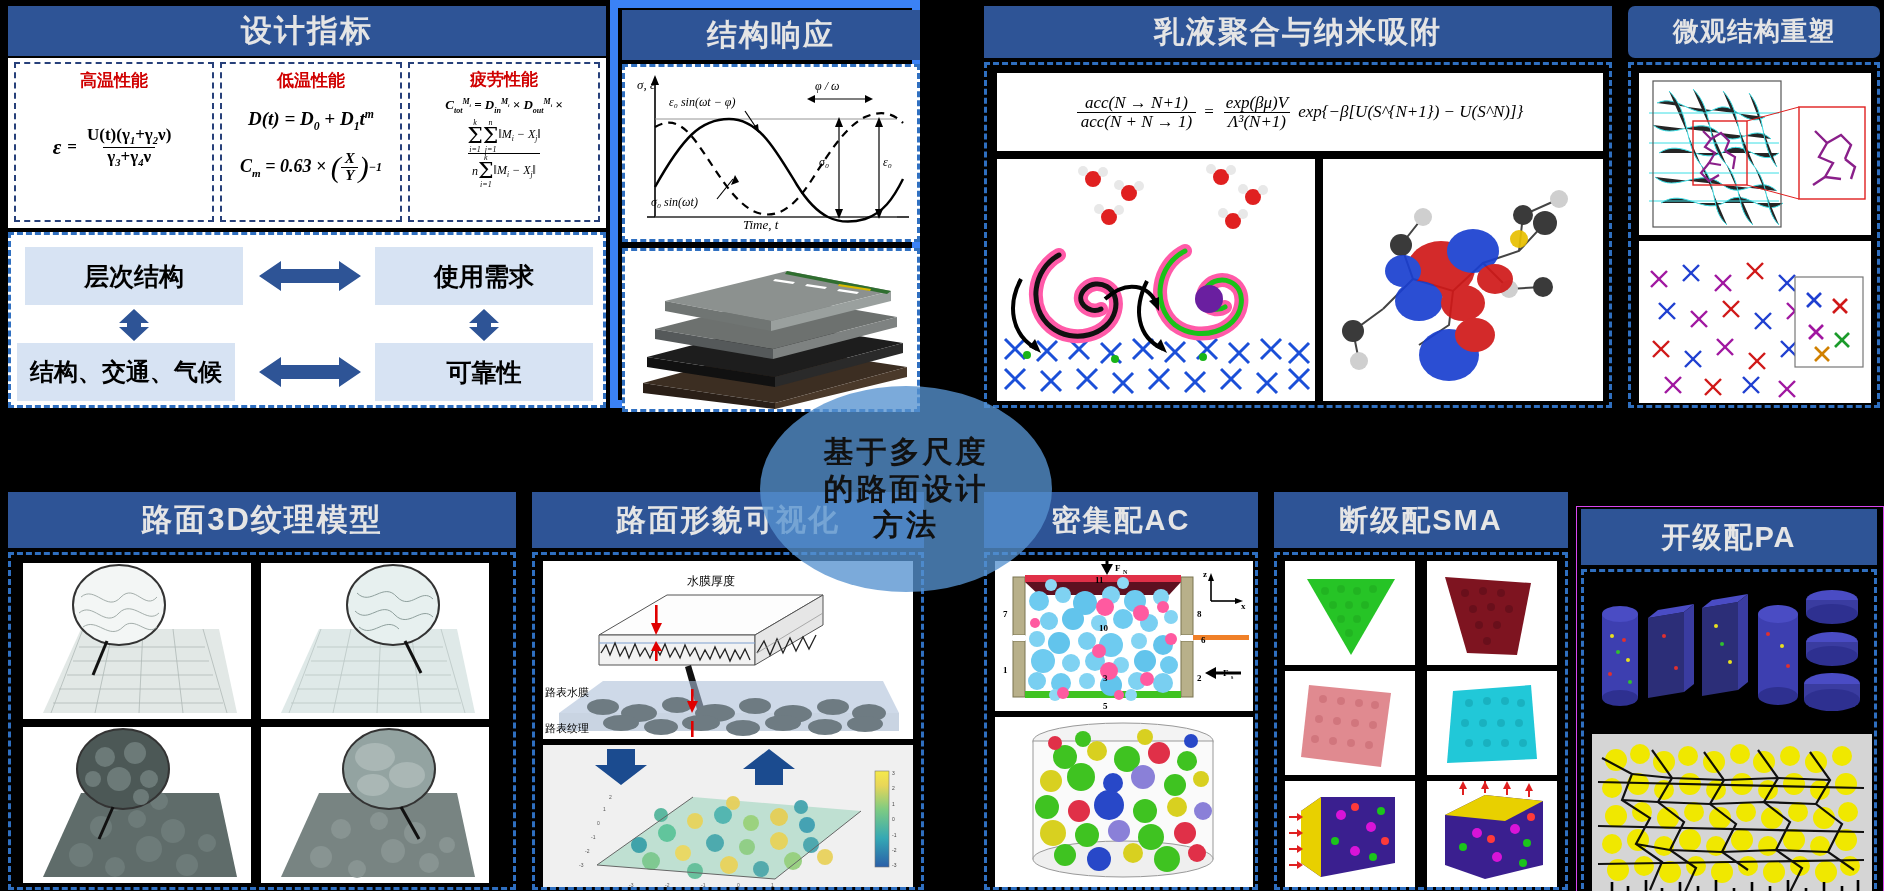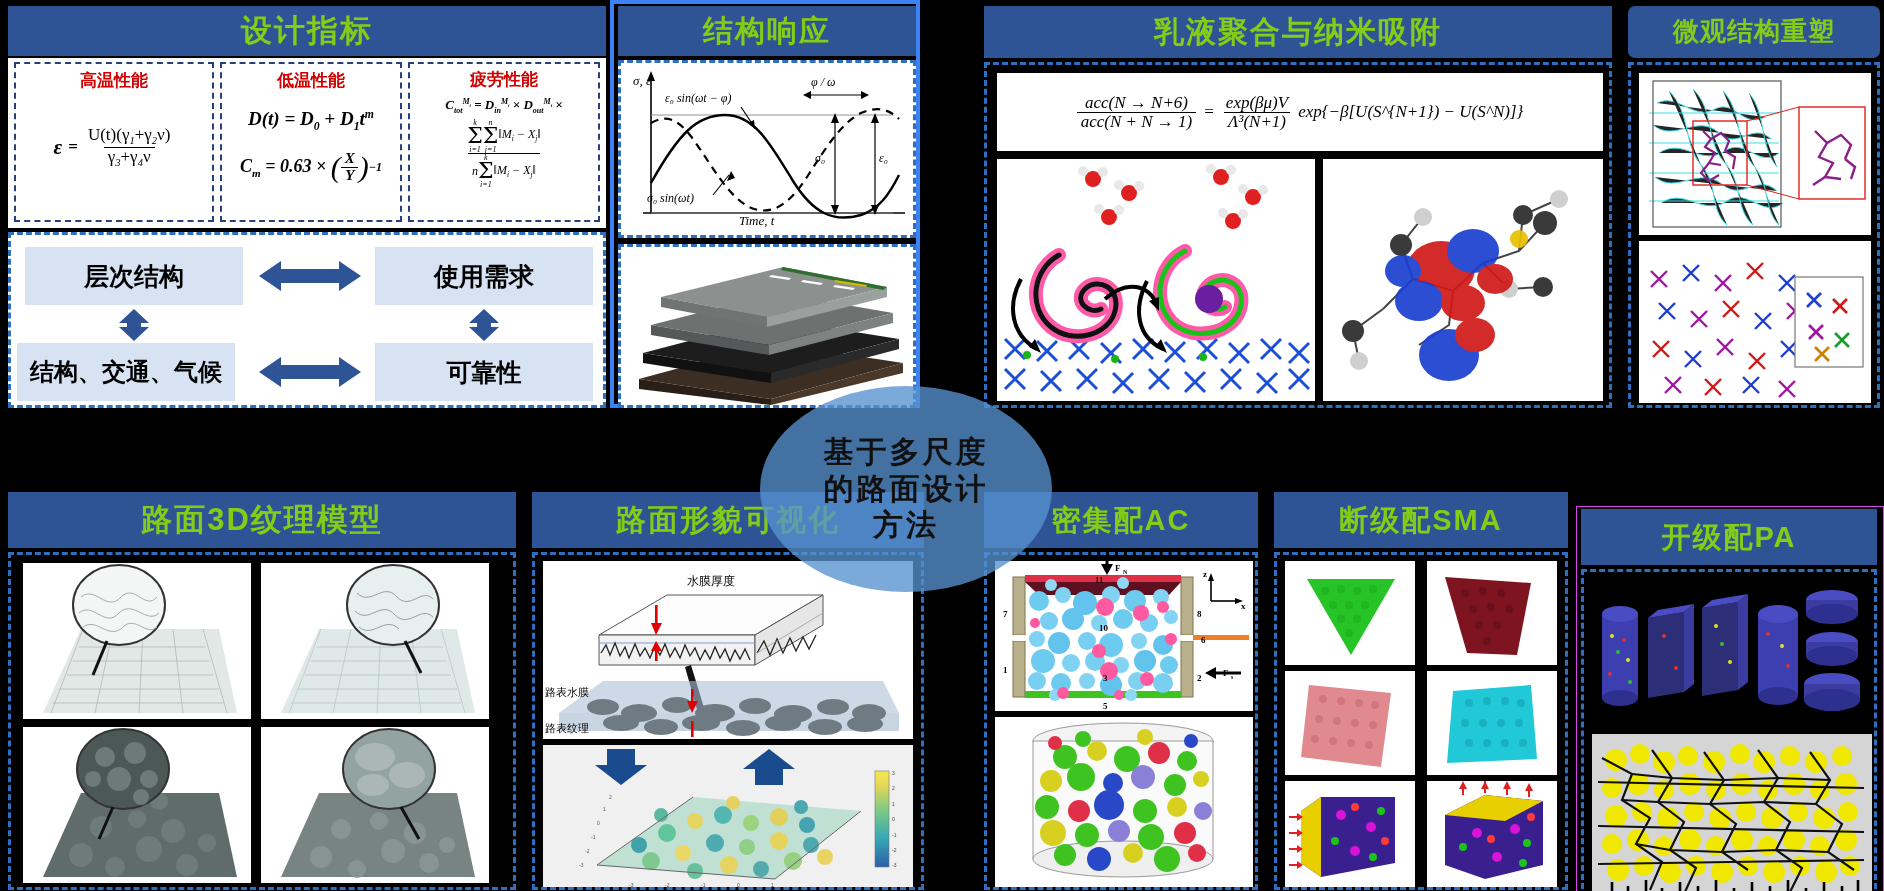--- a/index.html
+++ b/index.html
@@ -8,21 +8,21 @@
     background: #000000;
     font-family: "Liberation Sans", "DejaVu Sans", sans-serif;
     overflow: hidden;
   }
   #root { position: relative; width: 1884px; height: 891px; background: #000; }
 
   
   .panel { position: absolute; background: #000; }
   .panel-head {
     background: #2e5496;
-    color: #84cc16;
+    color: #e5e5e5;
     font-weight: 700;
     display: flex; align-items: center; justify-content: center;
     letter-spacing: 2px;
     text-align: center;
     line-height: 1.05;
   }
   .white-card { background: #fff; position: absolute; overflow: hidden; }
 
   
   .mathserif { font-family: "Liberation Serif", "DejaVu Serif", serif; color: #000; }
@@ -69,21 +69,21 @@
   <div class="panel" style="left:0px;top:0px;width:610px;height:408px;border:4px solid #000;">
     <div class="panel-head" style="position:absolute;left:4px;top:2px;width:598px;height:50px;font-size:31px;">设计指标</div>
 
     <div class="white-card" style="left:4px;top:54px;width:598px;height:170px;">
 
       <div class="dash-sub" style="left:6px;top:4px;width:200px;height:160px;">
         <div class="sub-title" style="font-size:17px;margin-top:5px;">高温性能</div>
         <div class="mathserif" style="display:flex;align-items:center;justify-content:center;height:110px;font-size:17px;">
           <span class="bi" style="font-size:21px;">ε</span>
           <span style="margin:0 6px;font-weight:700;">=</span>
-          <span class="frac" style="font-weight:400;">
+          <span class="frac" style="font-weight:700;">
             <span class="num">U(t)(γ<sub>1</sub>+γ<sub>2</sub>ν)</span>
             <span class="den">γ<sub>3</sub>+γ<sub>4</sub>ν</span>
           </span>
         </div>
       </div>
 
       <div class="dash-sub" style="left:212px;top:4px;width:182px;height:160px;">
         <div class="sub-title" style="font-size:17px;margin-top:5px;">低温性能</div>
         <div class="mathserif bi" style="text-align:center;font-size:19px;margin-top:16px;">
           D(t) = D<sub>0</sub> + D<sub>1</sub>t<sup>m</sup>
@@ -157,21 +157,21 @@
 
       <svg class="arrow-v" style="left:106px;top:74px;" width="34" height="32" viewBox="0 0 34 32">
         <polygon points="17,0 32,14 24,14 24,18 32,18 17,32 2,18 10,18 10,14 2,14" fill="#2e5496"></polygon>
       </svg>
       <svg class="arrow-v" style="left:456px;top:74px;" width="34" height="32" viewBox="0 0 34 32">
         <polygon points="17,0 32,14 24,14 24,18 32,18 17,32 2,18 10,18 10,14 2,14" fill="#2e5496"></polygon>
       </svg>
     </div>
   </div>
 
-  <div class="panel" style="left:610px;top:0px;width:310px;height:408px;border:4px solid #3b82f6;">
+  <div class="panel" style="left:610px;top:0px;width:310px;height:408px;border:8px solid #3b82f6;">
     <div class="panel-head" style="position:absolute;left:4px;top:2px;width:298px;height:50px;font-size:30px;">结构响应</div>
 
     <div style="position:absolute;left:4px;top:56px;width:298px;height:178px;border:3px dashed #2f6fc0;background:#fff;">
       <svg width="292" height="172" viewBox="0 0 292 172" style="display:block;">
 
         <line x1="30" y1="14" x2="30" y2="150" stroke="#000" stroke-width="1.6"></line>
         <polygon points="30,8 26,18 34,18" fill="#000"></polygon>
         <line x1="22" y1="150" x2="284" y2="150" stroke="#000" stroke-width="1.6"></line>
 
         <line x1="30" y1="52" x2="272" y2="52" stroke="#888" stroke-width="0.9"></line>
@@ -243,21 +243,21 @@
   </div>
 
   <div class="panel" style="left:976px;top:0px;width:640px;height:408px;border:4px solid #000;">
     <div class="panel-head" style="position:absolute;left:4px;top:2px;width:628px;height:52px;font-size:30px;">乳液聚合与纳米吸附</div>
 
     <div style="position:absolute;left:4px;top:58px;width:628px;height:346px;border:3px dashed #2f6fc0;background:#000;">
 
       <div class="white-card" style="left:10px;top:8px;width:606px;height:78px;display:flex;align-items:center;justify-content:center;">
         <div class="mathserif" style="display:flex;align-items:center;font-size:17px;">
           <span class="frac">
-            <span class="num it">acc(N → N+6)</span>
+            <span class="num it">acc(N → N+1)</span>
             <span class="den it">acc(N + N → 1)</span>
           </span>
           <span style="margin:0 8px;">=</span>
           <span class="frac">
             <span class="num it">exp(βμ)V</span>
             <span class="den it">Λ³(N+1)</span>
           </span>
           <span class="it" style="margin-left:6px;">exp{−β[U(S^{N+1}) − U(S^N)]}</span>
         </div>
       </div>

